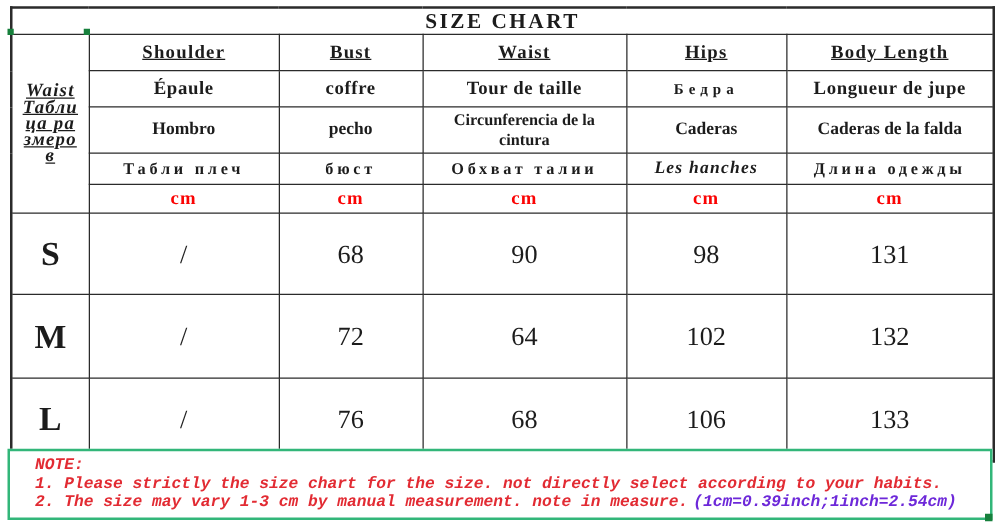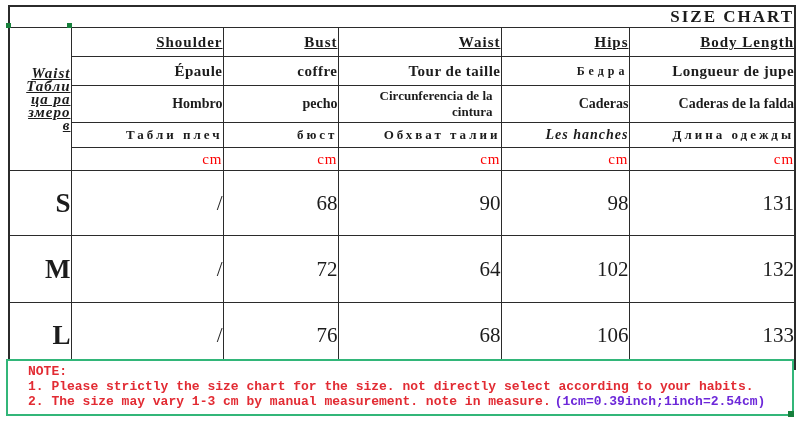--- a/index.html
+++ b/index.html
@@ -7,49 +7,49 @@
     position:relative; width:800px; height:423px; background:#ffffff;
     font-family:"Liberation Serif","DejaVu Serif",serif; color:#1c1c1c;
     overflow:hidden;
   }
   table.chart {
     position:absolute; left:8px; top:5px; width:786px;
     border-collapse:collapse; table-layout:fixed;
     border:2px solid #2b2b2b;
   }
   table.chart td {
-    border:1px solid #2b2b2b; text-align:right; vertical-align:middle;
+    border:1px solid #2b2b2b; text-align:center; vertical-align:middle;
     padding:0; overflow:hidden;
   }
   .title-cell { height:20px; font-weight:bold; font-size:17px; letter-spacing:2px; }
   
   .size-head {
     border-top:1px solid #9c9c9c !important;
     font-style:italic; font-size:11px; letter-spacing:2px; line-height:13px;
   }
   .r-en td { height:28px; font-weight:bold; font-size:15px; letter-spacing:1px;text-decoration:underline; }
   .r-fr td { height:28px; font-weight:bold; font-size:15px; letter-spacing:0.5px; }
   .r-es td { height:36px; font-weight:bold; font-size:14px; }
   .r-ru td { height:24px; font-weight:bold; font-size:13px; letter-spacing:3px; }
   .r-unit td { height:22px; }
   .cell-bedra { font-weight:normal; font-size:12px !important; letter-spacing:4px !important; }
   .cell-wrap { font-size:13px !important; line-height:16px; padding:0 8px !important; }
   .cell-ital { font-style:italic; font-size:14px !important; letter-spacing:1px !important; }
-  .cell-unit { color:#fb0303; font-weight:normal; font-size:15px; letter-spacing:1px;margin-top:22px; }
+  .cell-unit { color:#fb0303; font-weight:bold; font-size:15px; letter-spacing:1px;margin-top:22px; }
   .row-s td { height:64px; }
   .row-m td { height:66px; }
   .row-l td { height:65px; }
   .size-cell { font-weight:bold; font-size:27px; }
   .value-cell { font-size:21px; }
   .note-box {
     position:absolute; left:6px; top:359px; width:788px; height:57px;
     box-sizing:border-box; border:2px solid #32b679; background:#ffffff;
     font-family:"Liberation Mono","DejaVu Sans Mono",monospace;
     font-weight:bold; font-size:13px; line-height:15px; color:#e22b33;
-    padding:3px 0 0 20px; white-space:nowrap;
+    padding:3px 0 0 20px; white-space:nowrap;font-style:italic;
   }
   .note-black { color:#6d28d9; margin-left:4px; }
   .handle { position:absolute; width:5px; height:5px; background:#17803c; }
   .handle-a { left:6px;  top:23px; }
   .handle-b { left:67px; top:23px; }
   .handle-c { left:788px; top:411px; width:6px; height:6px; }
 </style>
 </head>
 <body>
 

